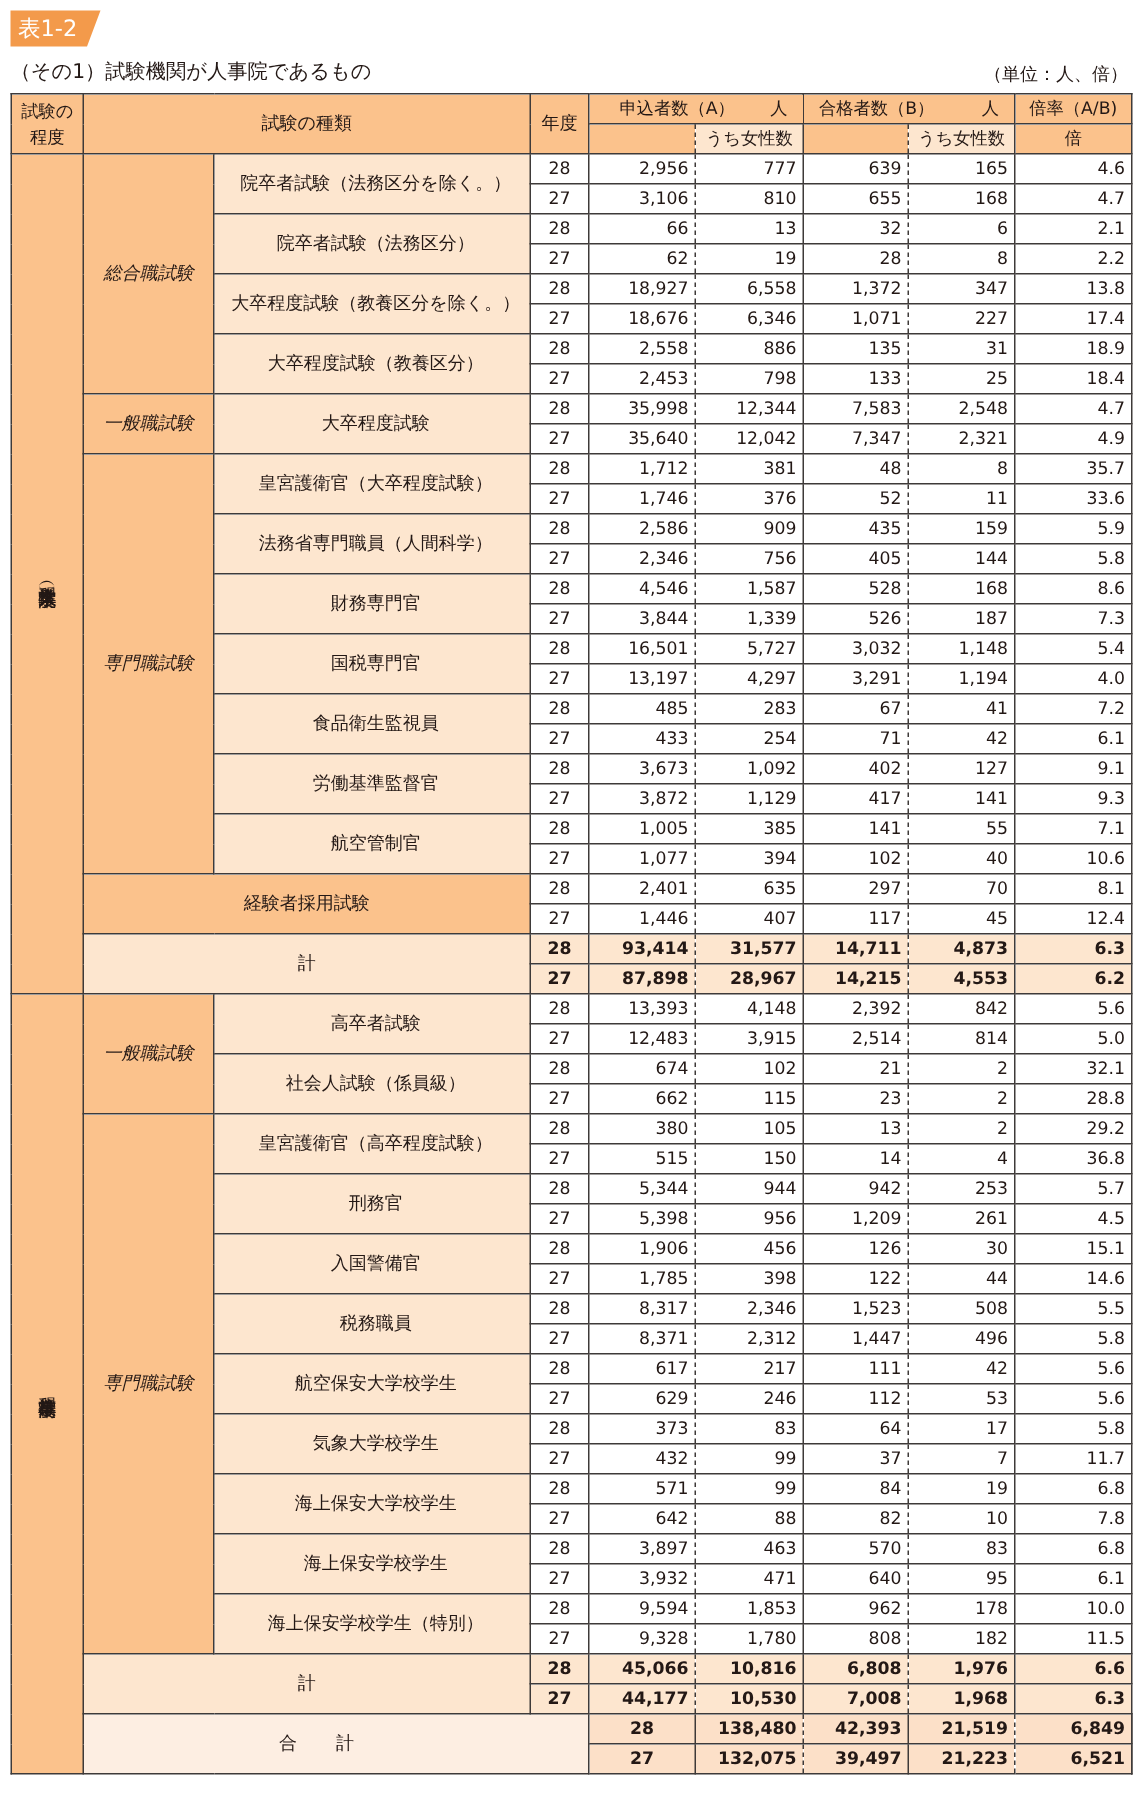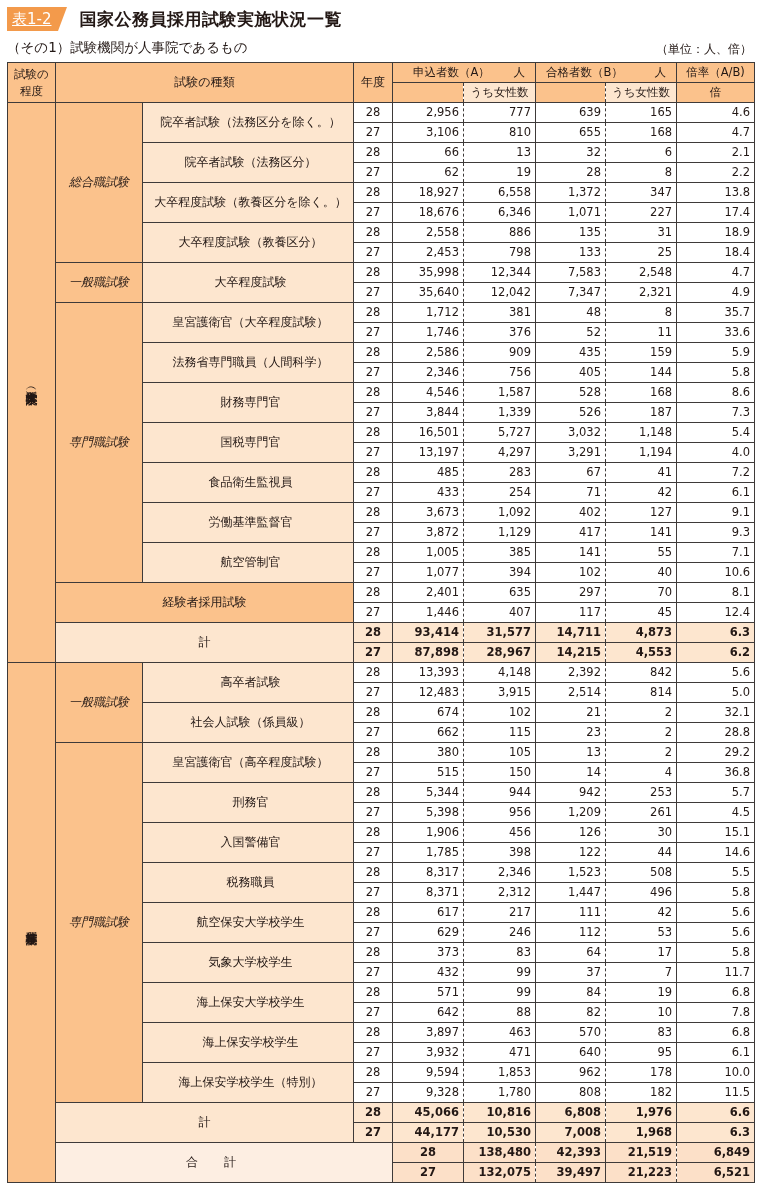--- a/index.html
+++ b/index.html
@@ -1,20 +1,20 @@
 <!DOCTYPE html>
 <html><head>
 <meta charset="utf-8">
 <style>
   html, body { margin: 0; padding: 0; background: #ffffff; }
   body { width: 760px; height: 1195px; position: relative; overflow: hidden;
          font-family: "DejaVu Sans", "Liberation Sans", sans-serif; color: #231815; }
   .title-row { position: absolute; left: 7px; top: 6px; height: 26px; display: flex; align-items: center; }
   .badge { background: #f39a4b; color: #fff; font-size: 15px; height: 24px; line-height: 24px;
-           padding: 0 6px 0 5px; position: relative; margin-right: 22px; text-decoration: underline; }
+           padding: 0 6px 0 5px; position: relative; margin-right: 40px; }
   .badge::after { content: ""; position: absolute; right: -9px; top: 0; width: 0; height: 0;
            border-top: 24px solid #f39a4b; border-right: 9px solid transparent; }
   .title { font-size: 17px; font-weight: bold; letter-spacing: 0.5px; }
   .subtitle { position: absolute; left: 7px; top: 39px; font-size: 13.5px; }
   .unit { position: absolute; right: 8px; top: 41px; font-size: 12px; }
   table { position: absolute; left: 7px; top: 62px; border-collapse: collapse; table-layout: fixed;
           width: 747px; font-size: 11.5px; }
   td, th { border: 1px solid #3e3a39; padding: 0; height: 19px; line-height: 19px; overflow: hidden; white-space: nowrap; }
   th { background: #fbc28c; font-weight: normal; }
   .hdr-cell { text-align: center; }
@@ -31,21 +31,20 @@
   .dash-r { border-right: 1px dashed #3e3a39; }
   .dash-l { border-left: 1px dashed #3e3a39; }
   tr.sum td.v { background: #fde6cf; font-weight: bold; }
   tr.gsum td.v { background: #fce0c8; font-weight: bold; }
 </style>
 </head>
 <body>
 
 <div class="title-row">
   <span class="badge">表1-2</span>
-  <span class="title">国家公務員採用試験実施状況一覧</span>
 </div>
 <div class="subtitle">（その1）試験機関が人事院であるもの</div>
 <div class="unit">（単位：人、倍）</div>
 
 <table>
   <colgroup>
     <col style="width:48px">
       <col style="width:87px">
       <col style="width:211px">
     <col style="width:39px">

